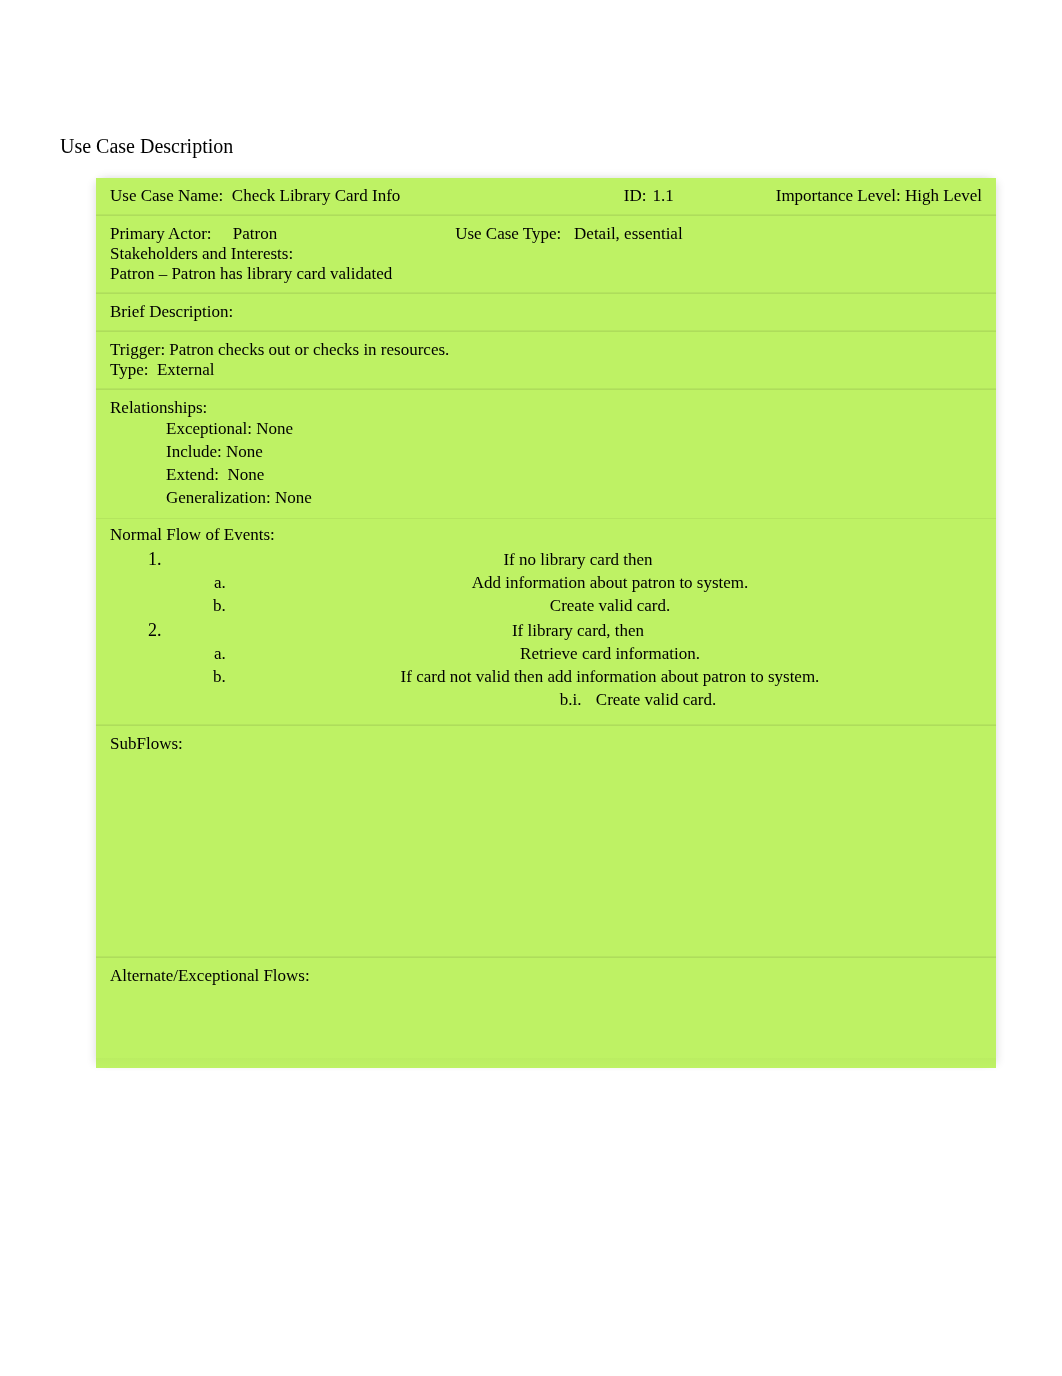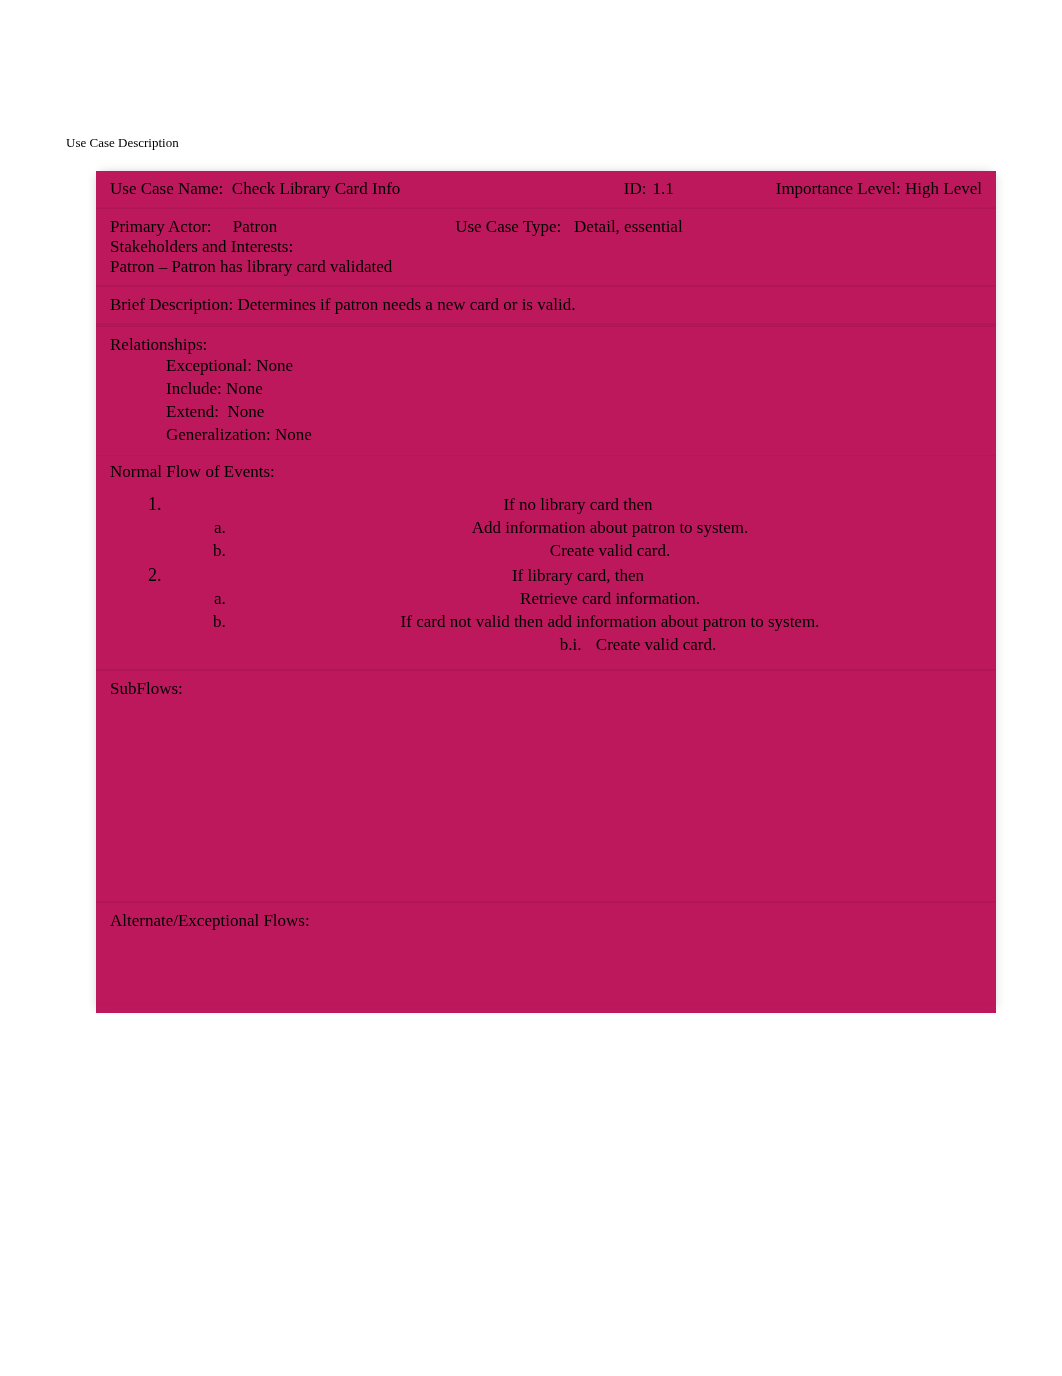--- a/index.html
+++ b/index.html
@@ -6,32 +6,32 @@
   body {
     width: 1062px;
     height: 1376px;
     background: #ffffff;
     font-family: "Times New Roman", Times, serif;
     font-size: 17px;
     color: #000000;
     padding: 135px 58px 0 58px;
   }
   .page-title {
-    font-size: 13px;
+    font-size: 20px;
     margin-bottom: 20px;
-    margin-left: 8px;
+    margin-left: 2px;
   }
   .card {
     margin-left: 38px;
     margin-right: 8px;
     box-shadow:
       -6px 0 8px -4px rgba(0,0,0,0.10),
       6px 0 8px -4px rgba(0,0,0,0.10),
       0 -6px 8px -4px rgba(0,0,0,0.08);
-    background: #be185d;
+    background: #bef264;
   }
   .row1, .row2, .row3, .row4, .row5, .row-flow, .row-subflows, .row-alt {
     padding: 8px 14px;
     position: relative;
   }
   .row1 { display: flex; align-items: baseline; }
   .row1 .uc-name-label { white-space: pre; }
   .row1 .uc-id-label { margin-left: auto; padding-right: 6px; }
   .row1 .uc-id-val { padding-right: 102px; }
   .row1 .imp-label { white-space: pre; }
@@ -47,21 +47,21 @@
   .row4 .trigger-line { display: flex; }
   .row4 .trigger-label { white-space: pre; }
   .row4 .type-line { display: flex; }
   .row4 .type-label { white-space: pre; }
 
   .row5 .rel-items { padding-left: 56px; line-height: 1.35; }
   .row5 .rel-item { display: flex; }
   .row5 .rel-item .k { white-space: pre; }
 
   .row-flow { padding-top: 6px; padding-bottom: 10px; }
-  .row-flow .flow-title { margin-bottom: 12px; }
+  .row-flow .flow-title { margin-bottom: 4px; }
   .row-flow ol.level1 {
     list-style: decimal;
     padding-left: 56px;
     text-align: center;
   }
   .row-flow ol.level1 > li {
     padding-left: 8px;
     margin: 4px 0;
   }
   .row-flow ol.level1 > li::marker { font-size: 18px; }
@@ -121,24 +121,33 @@
       <span class="uct-label">Use Case Type:   </span>
       <span>Detail, essential</span>
     </div>
     <div>Stakeholders and Interests:</div>
     <div>Patron – Patron has library card validated</div>
   </div>
   <div class="divider"></div>
 
   <div class="row3">
     <span class="bd-label">Brief Description: </span>
-    <span>Determines if patron needs a new card or is valid.</span>
-  </div>
-  <div class="divider"></div>
-
+  </div>
+  <div class="divider"></div>
+
+  <div class="row4">
+    <div class="trigger-line">
+      <span class="trigger-label">Trigger: </span>
+      <span>Patron checks out or checks in resources.</span>
+    </div>
+    <div class="type-line">
+      <span class="type-label">Type:  </span>
+      <span>External</span>
+    </div>
+  </div>
   <div class="divider"></div>
 
   <div class="row5">
     <div>Relationships:</div>
     <div class="rel-items">
       <div class="rel-item">
         <span class="k">Exceptional: </span>
         <span>None</span>
       </div>
       <div class="rel-item">

